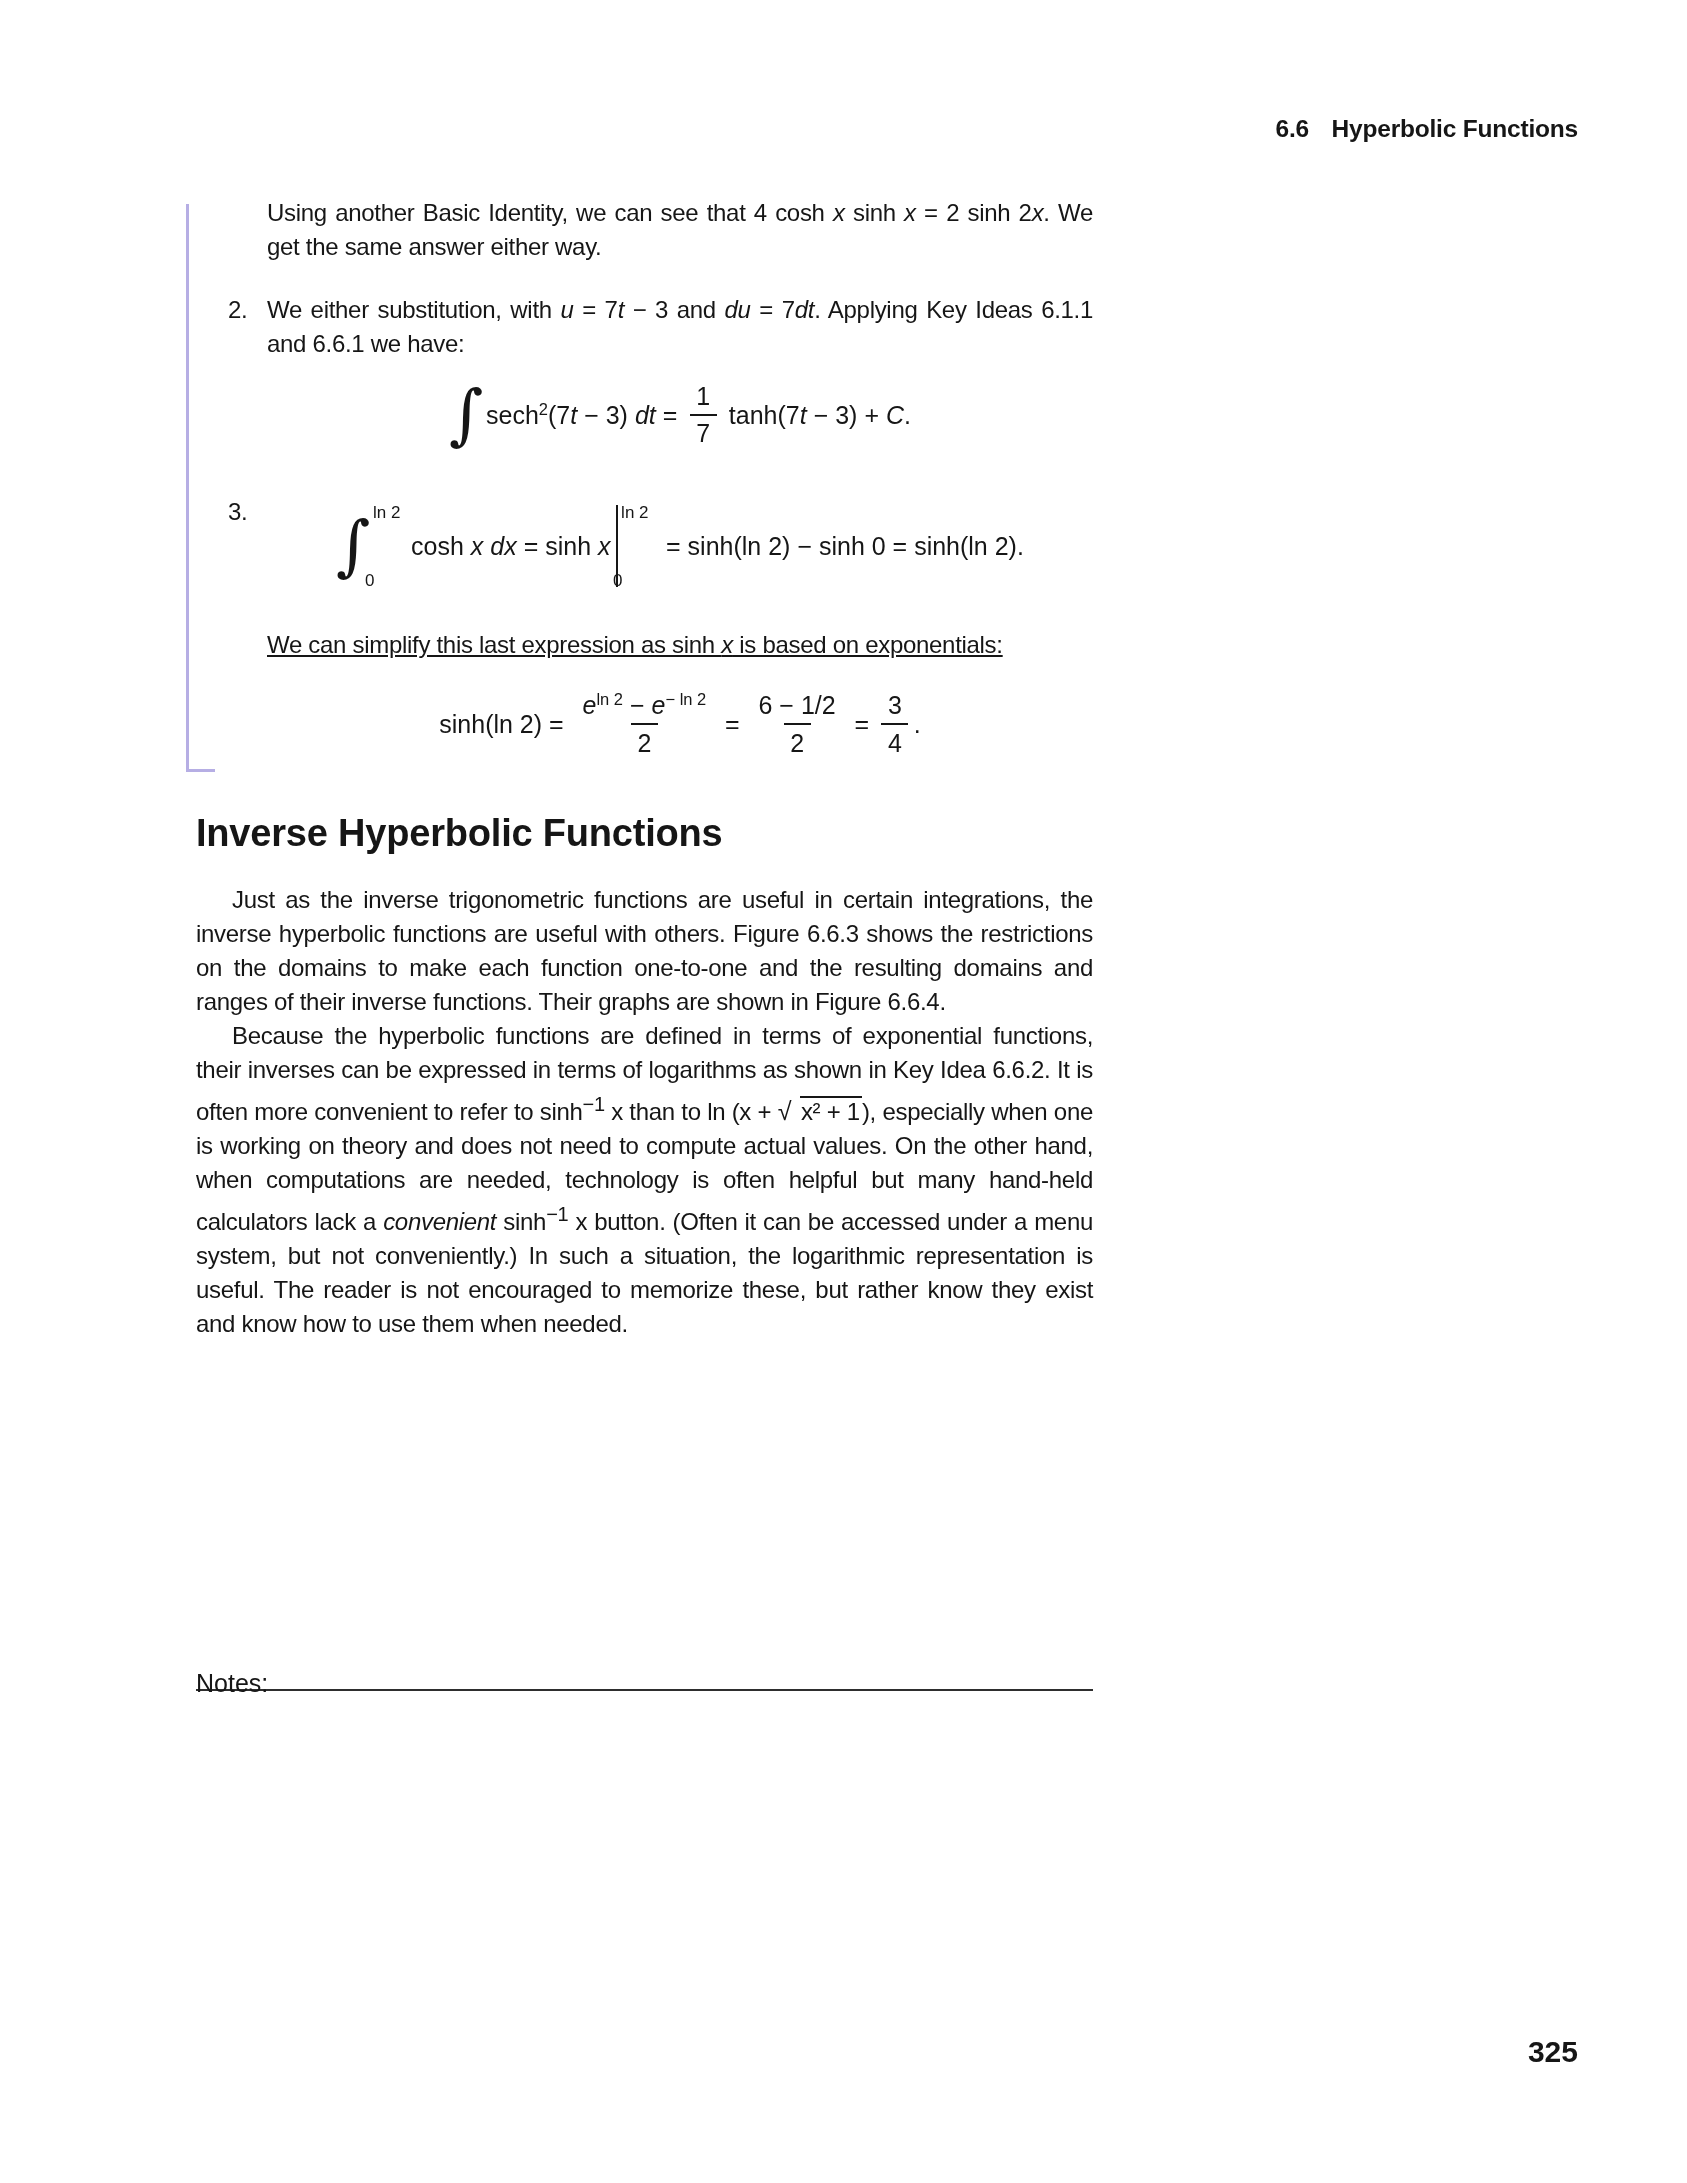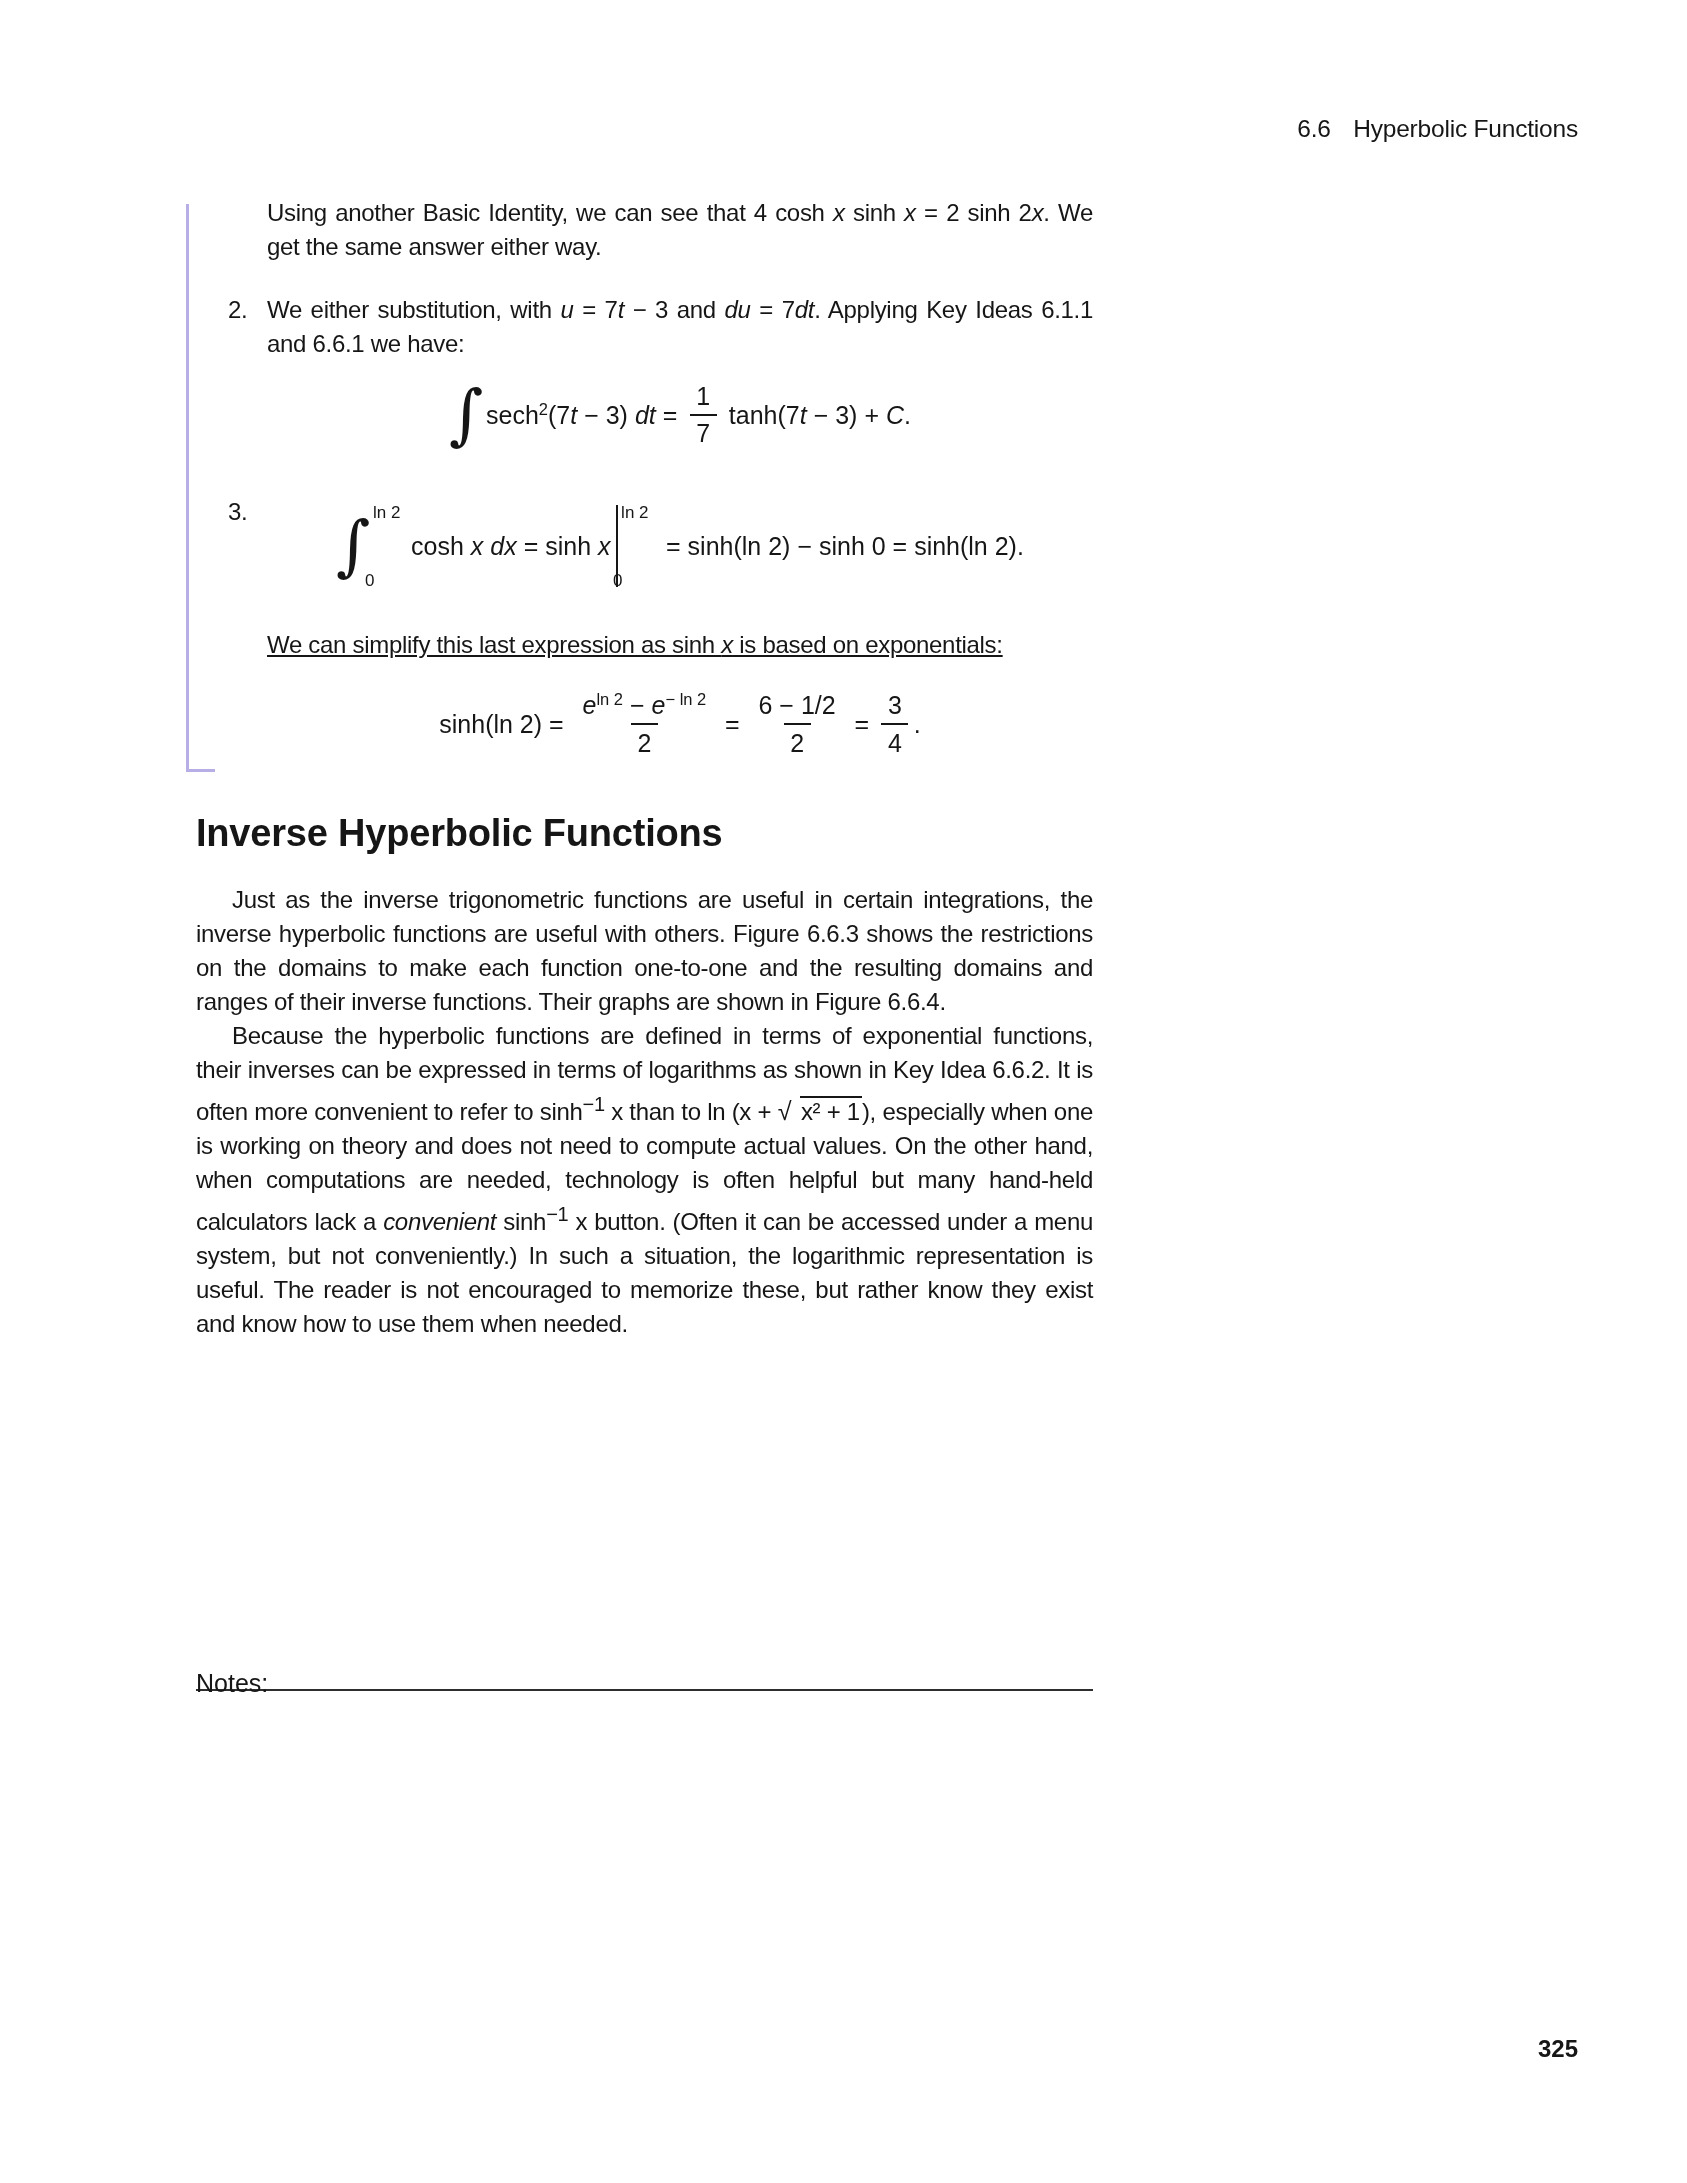--- a/index.html
+++ b/index.html
@@ -1,20 +1,20 @@
 <!DOCTYPE html>
 <html style="font-size:10.6px"><head>
 <meta charset="utf-8">
 <style>
   html,body{margin:0;padding:0;background:#ffffff;}
   .page{position:relative;width:1687px;height:2183px;background:#ffffff;
         font-family:"Liberation Sans",sans-serif;color:#161616;overflow:hidden;}
 
   
-  .running-header{position:absolute;top:115px;right:109px;font-size:24.5px;letter-spacing:-0.2px;}
+  .running-header{position:absolute;top:115px;right:109px;font-size:24.5px;letter-spacing:-0.2px;font-weight:bold;}
   .hdr-num{margin-right:22.5px;}
 
   
   .column{position:absolute;left:196px;top:196px;width:897px;
           font-size:24px;line-height:34px;letter-spacing:-0.3px;text-align:justify;}
 
   
   .example{position:relative;}
   .ex-rule{position:absolute;left:-10px;top:8px;width:2.6px;height:calc(100% - 9.3px);background:#b6aee4;}
   .ex-rule::after{content:"";position:absolute;left:0;bottom:0;width:29px;height:3.3px;background:#b6aee4;}
@@ -55,21 +55,21 @@
   .sqrt{white-space:nowrap;}
   .sqrt .radical{font-size:1.05em;}
   .sqrt .radicand{border-top:2px solid #161616;padding:0 2px 0 0.7px;margin-left:9px;}
 
   
   .notes-rule{position:absolute;left:196px;top:1689px;width:897px;height:0;
               border-top:2px solid #2e2e2e;}
   .notes-label{position:absolute;left:196px;top:1669px;font-size:25px;}
 
   
-  .page-number{position:absolute;right:109px;top:2035px;font-size:24px;font-weight:bold;}
+  .page-number{position:absolute;right:109px;top:2035px;font-size:30px;font-weight:bold;}
 </style>
 </head>
 <body>
 
 <div class="page">
 
   <div class="running-header">
     <span class="hdr-num">6.6</span><span>Hyperbolic Functions</span>
   </div>
 

